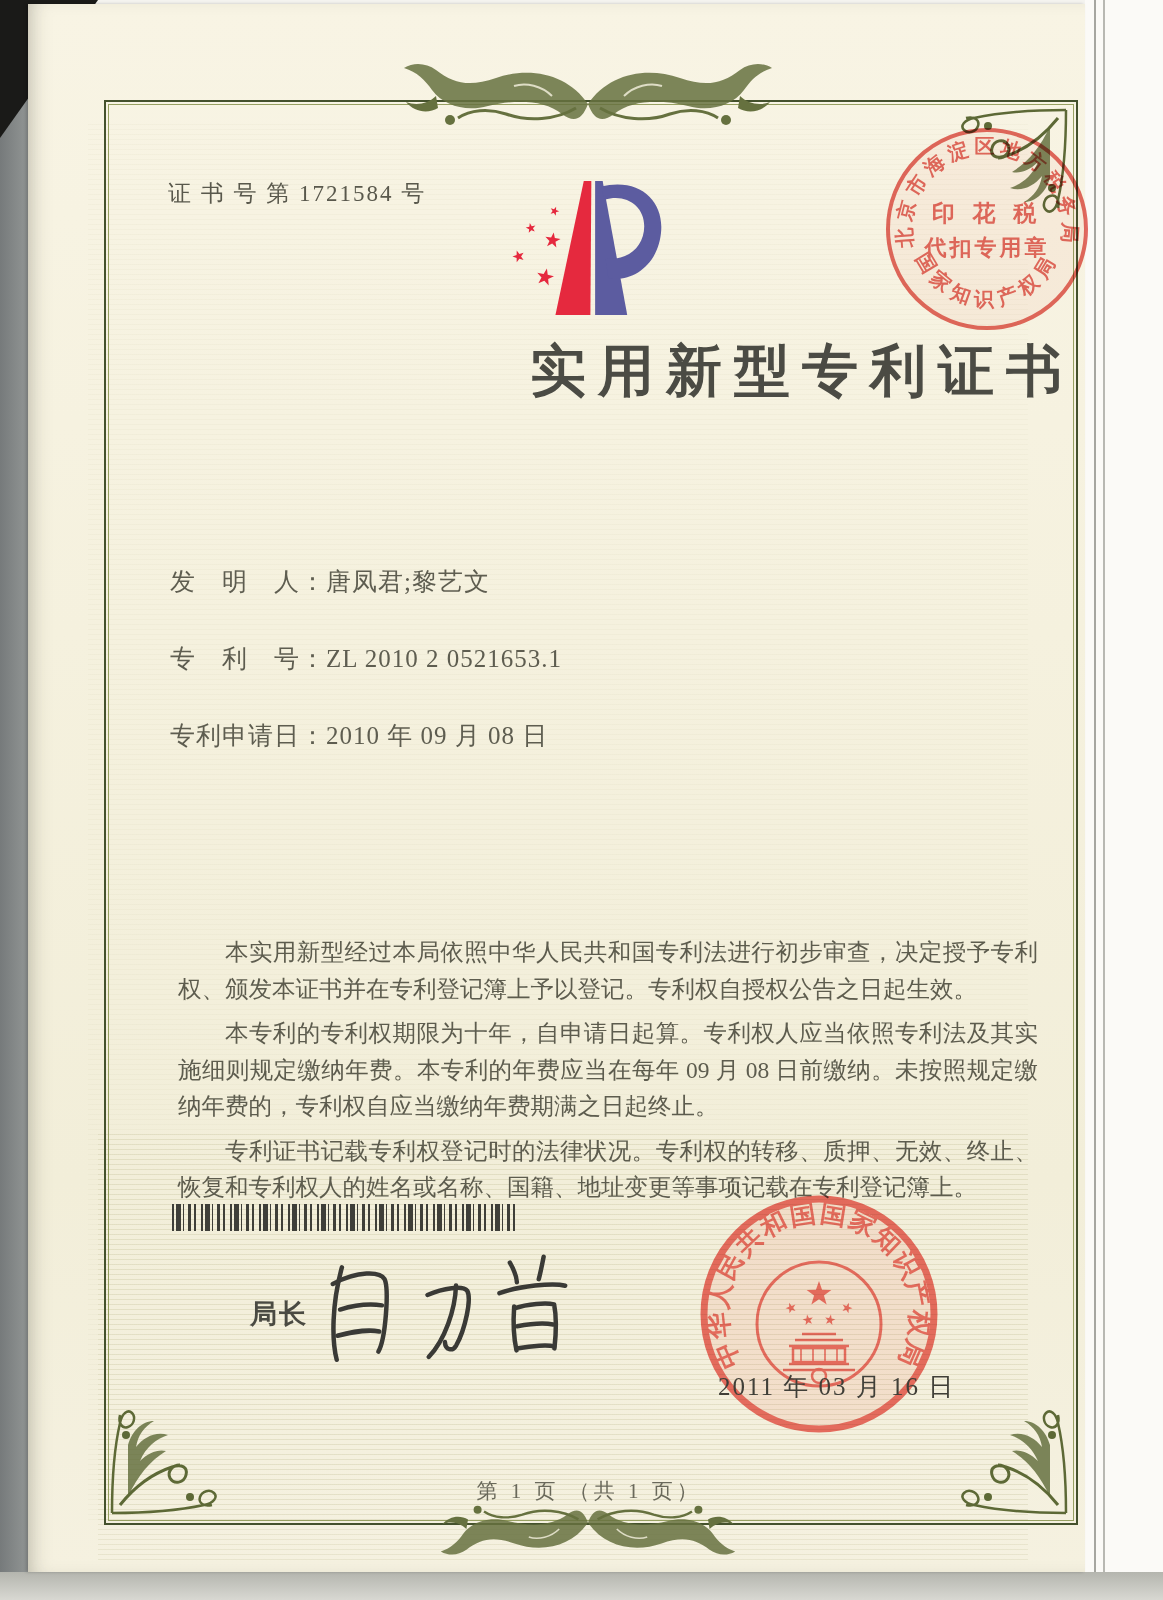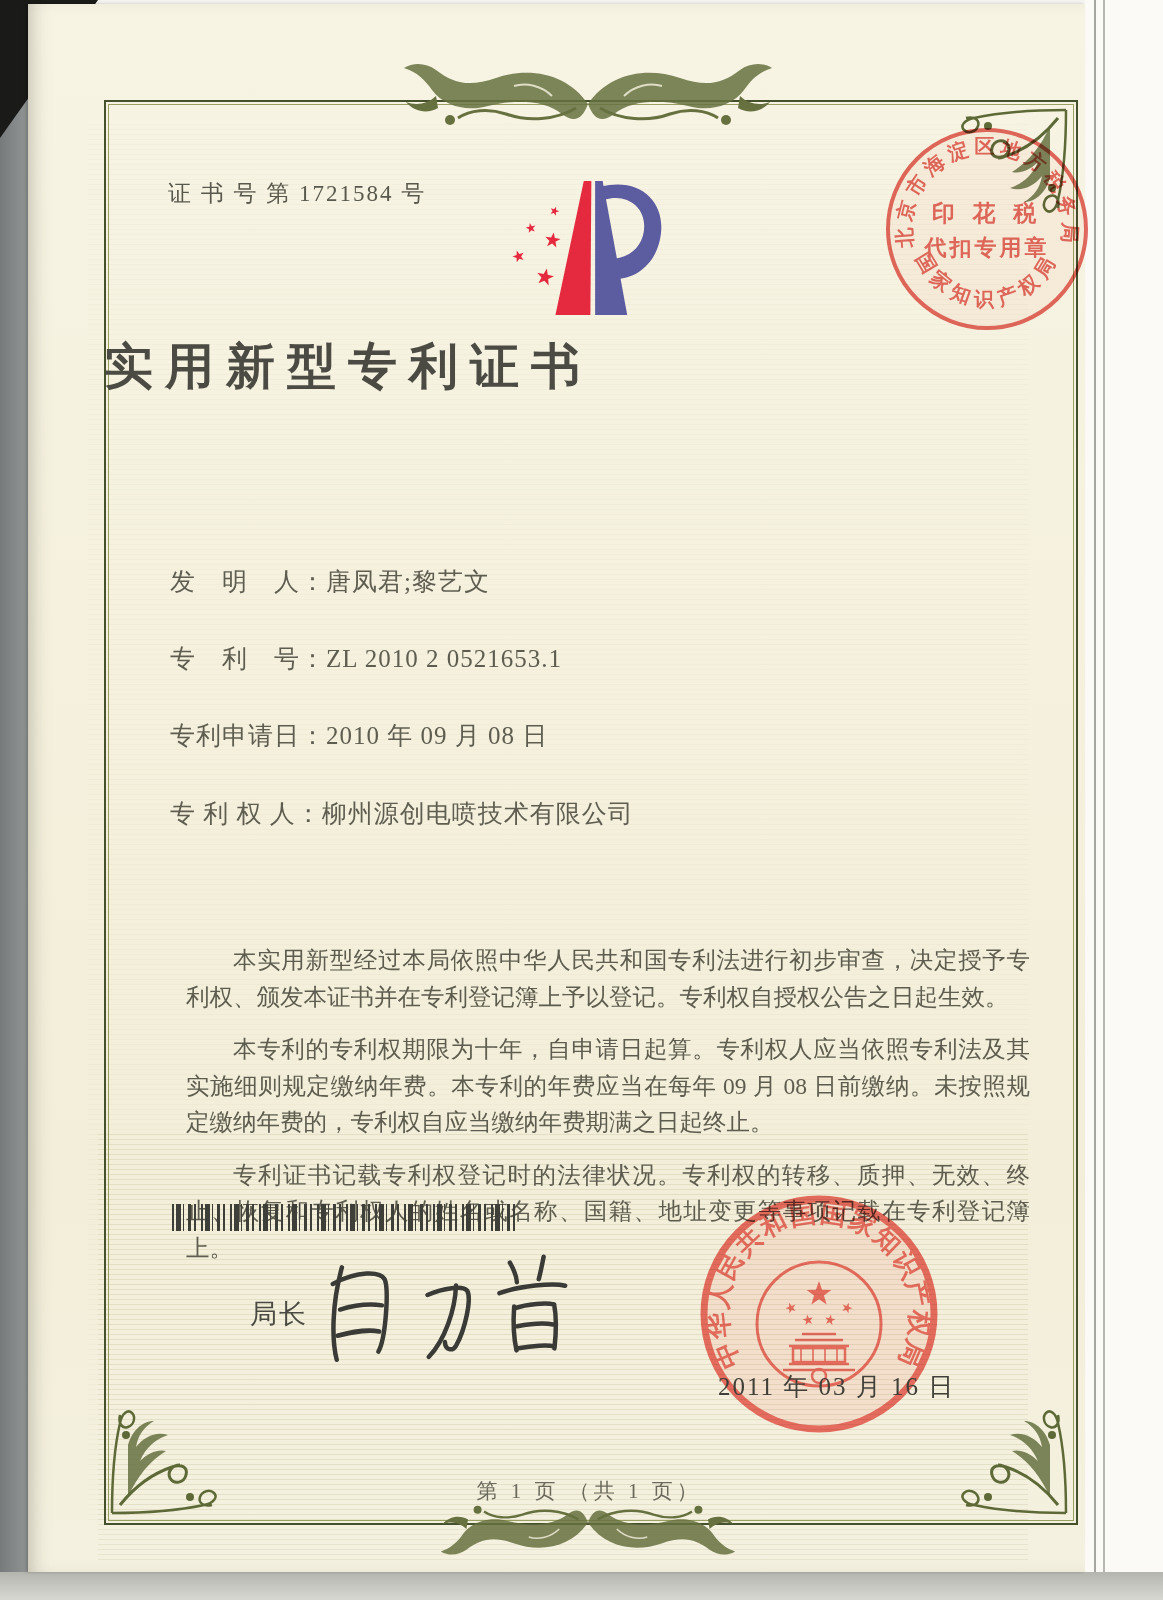--- a/index.html
+++ b/index.html
@@ -24,32 +24,32 @@
         background:repeating-linear-gradient(180deg,rgba(150,148,92,.10) 0 1px,rgba(0,0,0,0) 1px 5px);}
   .wave-strong{left:70px;top:1130px;width:930px;height:430px;opacity:.85;
         background:repeating-linear-gradient(180deg,rgba(163,160,104,.18) 0 1px,rgba(0,0,0,0) 1px 5px);}
   
   .frame{position:absolute;left:76px;top:96px;width:970px;height:1421px;
          border:2px solid #44512c;}
   .frame .inner{position:absolute;inset:2px;border:1px solid #97a061;}
   
   .abs{position:absolute;}
   .cert-number{left:140px;top:174px;font-size:23px;letter-spacing:2px;color:#59584c;}
-  .title{left:76px;top:330px;width:970px;text-align:left;font-size:49px;
+  .title{left:76px;top:330px;width:970px;text-align:right;font-size:56px;
          letter-spacing:12px;font-weight:600;color:#4b4b44;}
   .field{left:142px;font-size:25px;color:#5e5d50;letter-spacing:1px;white-space:nowrap;}
   .paras{left:142px;top:922px;width:876px;font-size:23.5px;line-height:36.5px;
          color:#5d5c4e;text-align:justify;}
-  .paras p{margin:16px;text-indent:2em;}
+  .paras p{margin:8px;text-indent:2em;}
   .barcode{left:144px;top:1200px;width:348px;height:27px;
       background:repeating-linear-gradient(90deg,
         #3f3f39 0 2px,transparent 2px 4px,#3f3f39 4px 9px,transparent 9px 11px,
         #3f3f39 11px 12px,transparent 12px 16px,#3f3f39 16px 19px,transparent 19px 22px,
         #3f3f39 22px 24px,transparent 24px 29px);}
-  .director-label{left:222px;top:1292px;font-size:27px;letter-spacing:2px;color:#4a4a42;}
+  .director-label{left:222px;top:1292px;font-size:27px;letter-spacing:2px;color:#4a4a42;font-weight:bold;}
   .sig-svg{left:288px;top:1236px;}
   .seal-svg{left:670px;top:1189px;mix-blend-mode:multiply;opacity:.92;}
   .stamp-svg{left:856px;top:122px;mix-blend-mode:multiply;opacity:.88;}
   .logo-svg{left:467px;top:164px;}
   .seal-date{left:690px;top:1366px;font-size:25px;letter-spacing:2px;color:#403f38;z-index:5;}
   .footer-page{left:76px;top:1436px;width:970px;text-align:center;font-size:21px;
          letter-spacing:4px;color:#6a695b;margin-top:37px;}
   .orn{position:absolute;}
   .flip-y{transform:scaleY(-1);}
   .flip-x{transform:scaleX(-1);}
@@ -149,23 +149,20 @@
     <div class="abs title">实用新型专利证书</div>
 
     <div class="abs field" style="top:561px">
       <span>发　明　人：</span><span>唐凤君;黎艺文</span>
     </div>
     <div class="abs field" style="top:638px">
       <span>专　利　号：</span><span>ZL 2010 2 0521653.1</span>
     </div>
     <div class="abs field" style="top:715px">
       <span>专利申请日：</span><span>2010 年 09 月 08 日</span>
-    </div>
-    <div class="abs field" style="top:793px">
-      <span>专 利 权 人：</span><span>柳州源创电喷技术有限公司</span>
     </div>
 
     <div class="abs paras">
       <p>本实用新型经过本局依照中华人民共和国专利法进行初步审查，决定授予专利权、颁发本证书并在专利登记簿上予以登记。专利权自授权公告之日起生效。</p>
       <p>本专利的专利权期限为十年，自申请日起算。专利权人应当依照专利法及其实施细则规定缴纳年费。本专利的年费应当在每年 09 月 08 日前缴纳。未按照规定缴纳年费的，专利权自应当缴纳年费期满之日起终止。</p>
       <p>专利证书记载专利权登记时的法律状况。专利权的转移、质押、无效、终止、恢复和专利权人的姓名或名称、国籍、地址变更等事项记载在专利登记簿上。</p>
     </div>
 
     <div class="abs barcode"></div>
 

